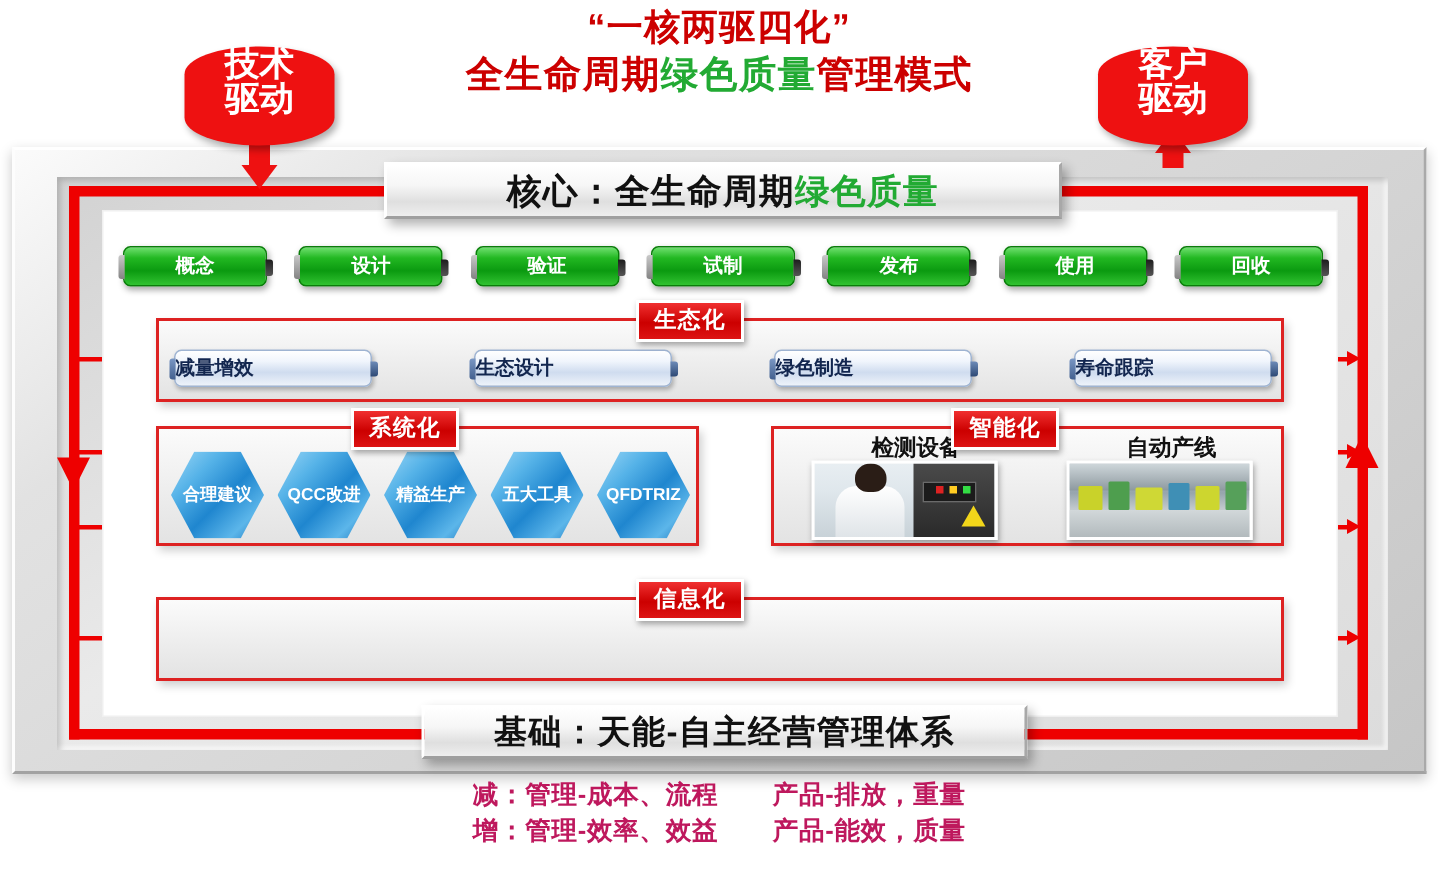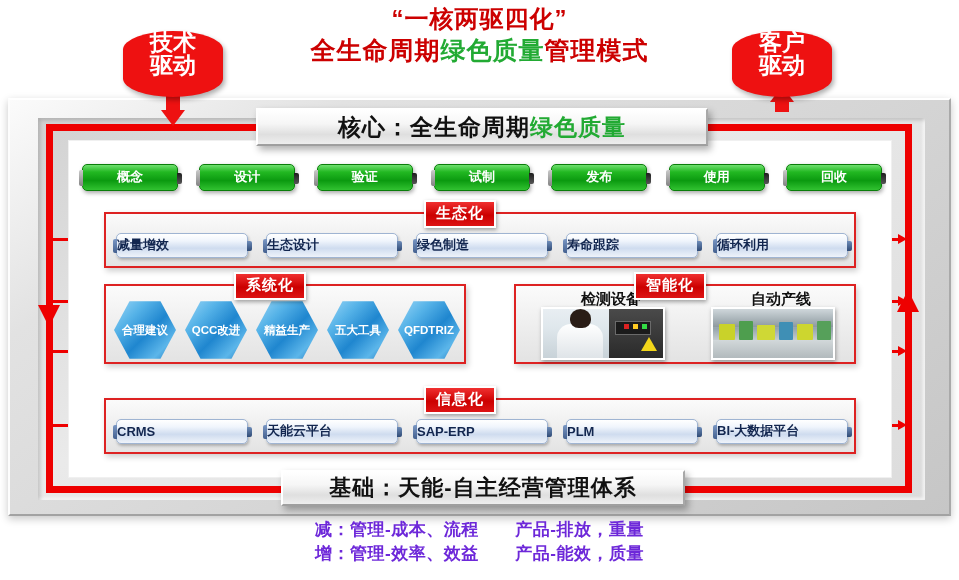--- a/index.html
+++ b/index.html
@@ -265,21 +265,21 @@
   #info-row{
     position:absolute;left:10px;top:18px;width:732px;height:26px;
     display:flex;justify-content:space-between;align-items:center;
   }
 
   
   #notes{
     position:absolute;left:0;top:518px;width:959px;text-align:center;z-index:30;
   }
   .note-line{
-    font-size:17px;font-weight:bold;color:#6d28d9;line-height:24px;letter-spacing:0.5px;
+    font-size:17px;font-weight:bold;color:#be185d;line-height:24px;letter-spacing:0.5px;
   }
   .note-gap{display:inline-block;width:26px;}
 </style>
 </head>
 <body>
 
 <div class="stage">
 
   <div id="title-block">
     <div id="title-line1">“一核两驱四化”</div>
@@ -364,23 +364,20 @@
         </div>
       <div class="capsule-blue">
           <span>生态设计</span>
         </div>
       <div class="capsule-blue">
           <span>绿色制造</span>
         </div>
       <div class="capsule-blue">
           <span>寿命跟踪</span>
         </div>
-      <div class="capsule-blue">
-          <span>循环利用</span>
-        </div>
     </div>
   </div>
 
   <div id="sec-sys" class="section">
     <div class="section-label">系统化</div>
     <div id="sys-row">
       <div class="hexagon">
         <span>合理</span>
         <span>建议</span>
       </div>
@@ -428,37 +425,20 @@
         <div class="m m4"></div>
         <div class="m m5"></div>
         <div class="m m6"></div>
         <div class="l-floor"></div>
       </div>
     </div>
   </div>
 
   <div id="sec-info" class="section">
     <div class="section-label">信息化</div>
-    <div id="info-row">
-      <div class="capsule-blue">
-          <span>CRMS</span>
-        </div>
-      <div class="capsule-blue">
-          <span>天能云平台</span>
-        </div>
-      <div class="capsule-blue">
-          <span>SAP-ERP</span>
-        </div>
-      <div class="capsule-blue">
-          <span>PLM</span>
-        </div>
-      <div class="capsule-blue">
-          <span>BI-大数据平台</span>
-        </div>
-    </div>
   </div>
 
   <div id="base-plaque" class="plaque">
     <span>基础：天能-自主经营管理体系</span>
   </div>
 
   <div id="notes">
     <div class="note-line">
       <span>减：管理-成本、流程</span>
       <span class="note-gap"></span>

